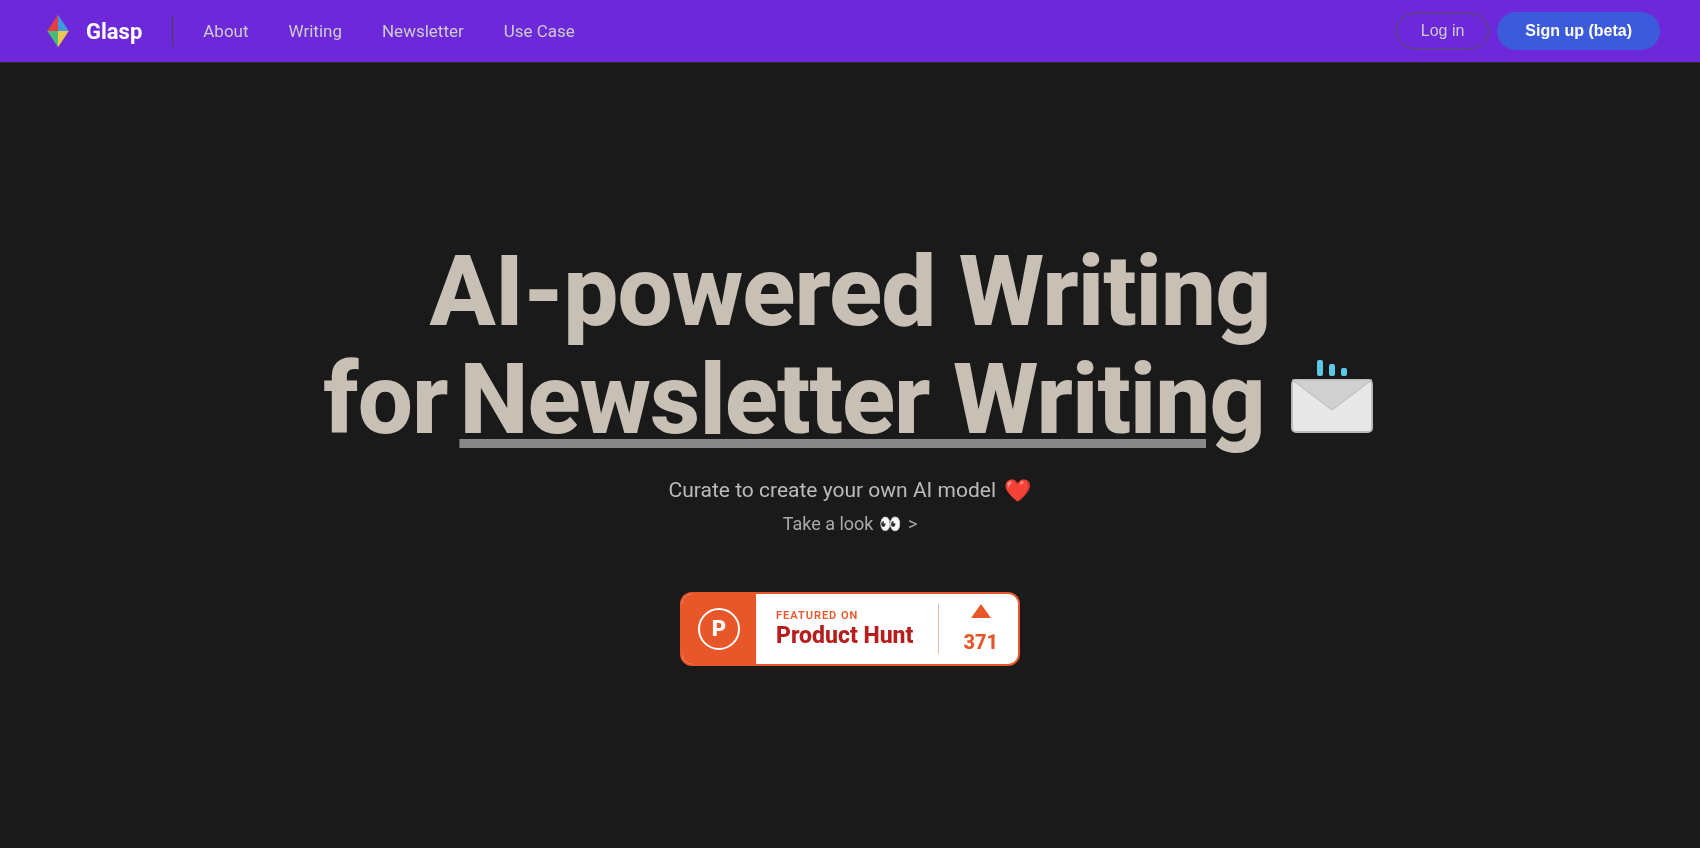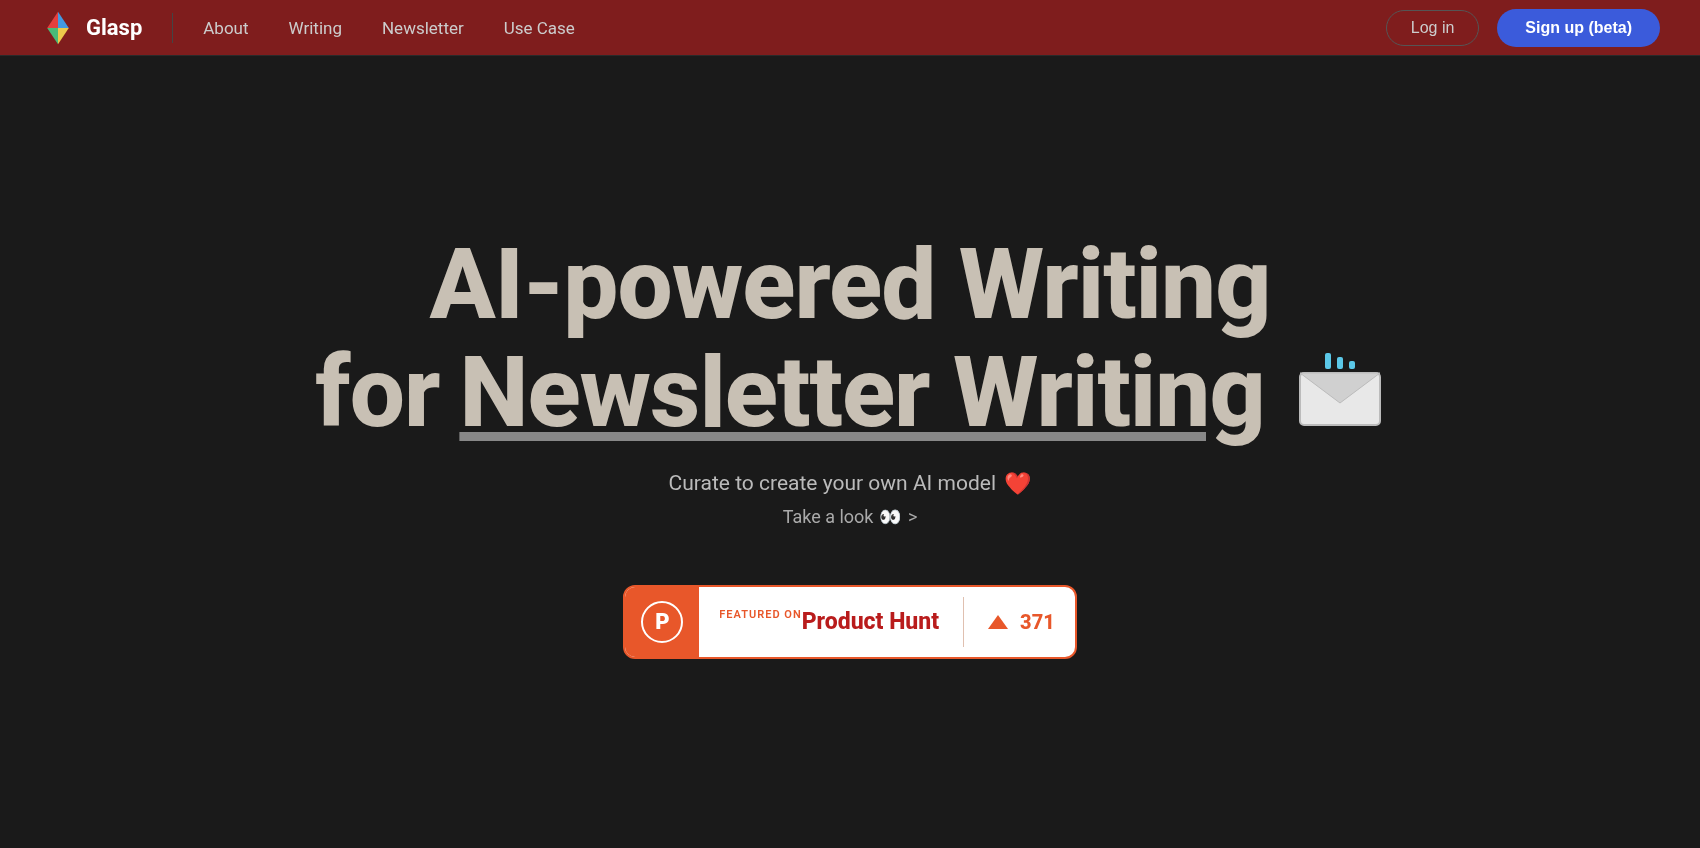--- a/index.html
+++ b/index.html
@@ -15,22 +15,22 @@
       font-family: -apple-system, BlinkMacSystemFont, 'Segoe UI', Roboto, sans-serif;
       overflow: hidden;
       color: #fff;
     }
 
     
     nav {
       display: flex;
       align-items: center;
       padding: 0 40px;
-      height: 56px;
-      background-color: #7f1d1d;
+      height: 63px;
+      background-color: #6d28d9;
       border-bottom: 1px solid #2a2a2a;
     }
 
     .nav-logo {
       display: flex;
       align-items: center;
       gap: 10px;
       text-decoration: none;
       margin-right: 30px;
     }
@@ -63,21 +63,21 @@
     .nav-links a {
       text-decoration: none;
       color: #ccc;
       font-size: 17px;
       font-weight: 400;
     }
 
     .nav-actions {
       display: flex;
       align-items: center;
-      gap: 18px;
+      gap: 8px;
     }
 
     .btn-login {
       padding: 8px 24px;
       border: 1px solid #555;
       border-radius: 999px;
       background: transparent;
       color: #ccc;
       font-size: 16px;
       cursor: pointer;
@@ -113,21 +113,21 @@
       color: #c8c0b4;
       letter-spacing: -1px;
       margin-bottom: 24px;
       max-width: 1200px;
     }
 
     .hero-title .line2 {
       display: flex;
       align-items: flex-start;
       justify-content: center;
-      gap: 20px;
+      gap: 12px;
     }
 
     .hero-title .underline-word {
       text-decoration: underline;
       text-decoration-color: #888;
       text-underline-offset: 6px;
     }
 
     .hero-subtitle {
       font-size: 21px;
@@ -188,20 +188,21 @@
       align-items: center;
       justify-content: center;
       color: #fff;
       font-size: 22px;
       font-weight: 900;
     }
 
     .ph-text-area {
       padding: 10px 20px;
       display: flex;
+      flex-direction: column;
       align-items: flex-start;
       flex: 1;
     }
 
     .ph-featured-on {
       font-size: 11px;
       font-weight: 600;
       color: #e8572a;
       letter-spacing: 1px;
       text-transform: uppercase;
@@ -215,21 +216,21 @@
 
     .ph-divider {
       width: 1px;
       height: 50px;
       background: #e0c0b0;
       margin: 0 4px;
     }
 
     .ph-upvote-area {
       display: flex;
-      flex-direction: row;
+      flex-direction: column;
       align-items: center;
       padding: 10px 20px;
       gap: 12px;
       text-decoration: underline;
     }
 
     .ph-triangle {
       width: 0;
       height: 0;
       border-left: 10px solid transparent;

